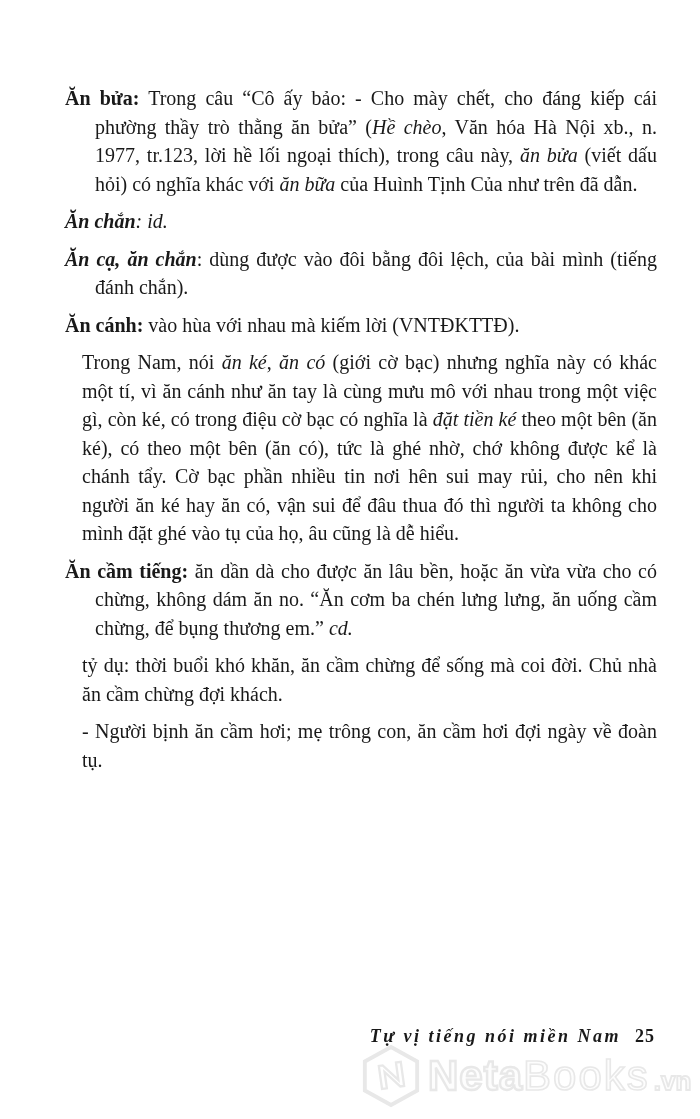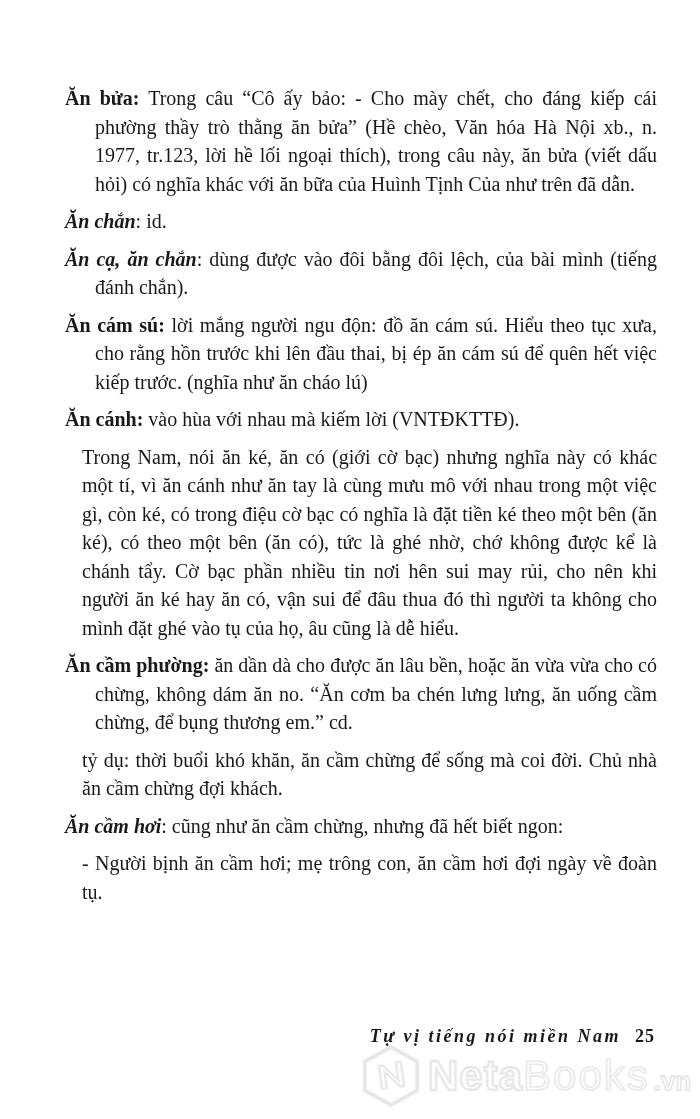--- a/index.html
+++ b/index.html
@@ -30,21 +30,21 @@
   p.entry {
     padding-left: 30px;
     text-indent: -30px;
   }
   p.sub {
     margin-left: 17px;
     text-indent: 0;
   }
   .r-n { font-style: normal; font-weight: normal; }
   .r-b { font-weight: bold; margin-top: 17px; }
-  .r-i { }
+  .r-i { font-style: italic; }
   .r-bi { font-weight: bold; font-style: italic; }
 
   .footer {
     position: absolute;
     top: 1026px;
     right: 45px;
     white-space: nowrap;
     font-size: 18px;
   }
   .footer .running-title {
@@ -100,26 +100,24 @@
     margin-left: 4px;
   }
 </style>
 </head>
 <body>
 
 <div class="text-block" id="text-block">
     <p class="entry"><span class="r-b">Ăn bửa:</span><span class="r-n"> Trong câu “Cô ấy bảo: - Cho mày chết, cho đáng kiếp cái phường thầy trò thằng ăn bửa” (</span><span class="r-i">Hề chèo</span><span class="r-n">, Văn hóa Hà Nội xb., n. 1977, tr.123, lời hề lối ngoại thích), trong câu này, </span><span class="r-i">ăn bửa</span><span class="r-n"> (viết dấu hỏi) có nghĩa khác với </span><span class="r-i">ăn bữa</span><span class="r-n"> của Huình Tịnh Của như trên đã dẫn.</span></p>
     <p class="entry"><span class="r-bi">Ăn chắn</span><span class="r-i">: id.</span></p>
     <p class="entry"><span class="r-bi">Ăn cạ, ăn chắn</span><span class="r-n">: dùng được vào đôi bằng đôi lệch, của bài mình (tiếng đánh chắn).</span></p>
-    <p class="entry"><span class="r-b">Ăn cám sú:</span><span class="r-n"> lời mắng người ngu độn: đồ ăn cám sú. Hiểu theo tục xưa, cho rằng hồn trước khi lên đầu thai, bị ép ăn cám sú để quên hết việc kiếp trước. (nghĩa như </span><span class="r-i">ăn cháo lú</span><span class="r-n">)</span></p>
     <p class="entry"><span class="r-b">Ăn cánh:</span><span class="r-n"> vào hùa với nhau mà kiếm lời (VNTĐKTTĐ).</span></p>
     <p class="sub"><span class="r-n">Trong Nam, nói </span><span class="r-i">ăn ké</span><span class="r-n">, </span><span class="r-i">ăn có</span><span class="r-n"> (giới cờ bạc) nhưng nghĩa này có khác một tí, vì ăn cánh như ăn tay là cùng mưu mô với nhau trong một việc gì, còn ké, có trong điệu cờ bạc có nghĩa là </span><span class="r-i">đặt tiền ké</span><span class="r-n"> theo một bên (ăn ké), có theo một bên (ăn có), tức là ghé nhờ, chớ không được kể là chánh tẩy. Cờ bạc phần nhiều tin nơi hên sui may rủi, cho nên khi người ăn ké hay ăn có, vận sui để đâu thua đó thì người ta không cho mình đặt ghé vào tụ của họ, âu cũng là dễ hiểu.</span></p>
-    <p class="entry"><span class="r-b">Ăn cầm phường:</span><span class="r-n"> ăn dần dà cho được ăn lâu bền, hoặc ăn vừa vừa cho có chừng, không dám ăn no. “Ăn cơm ba chén lưng lưng, ăn uống cầm chừng, để bụng thương em.” </span><span class="r-i">cd.</span></p>
+    <p class="entry"><span class="r-b">Ăn cầm tiếng:</span><span class="r-n"> ăn dần dà cho được ăn lâu bền, hoặc ăn vừa vừa cho có chừng, không dám ăn no. “Ăn cơm ba chén lưng lưng, ăn uống cầm chừng, để bụng thương em.” </span><span class="r-i">cd.</span></p>
     <p class="sub"><span class="r-n">tỷ dụ: thời buổi khó khăn, ăn cầm chừng để sống mà coi đời. Chủ nhà ăn cầm chừng đợi khách.</span></p>
-    <p class="entry"><span class="r-bi">Ăn cầm hơi</span><span class="r-n">: cũng như ăn cầm chừng, nhưng đã hết biết ngon:</span></p>
     <p class="sub"><span class="r-n">- Người bịnh ăn cầm hơi; mẹ trông con, ăn cầm hơi đợi ngày về đoàn tụ.</span></p>
   </div>
 
 <div class="footer">
   <span class="running-title">Tự vị tiếng nói miền Nam</span><span class="page-number">25</span>
 </div>
 
 <div class="watermark">
   <svg class="wm-logo" viewBox="0 0 64 66" xmlns="http://www.w3.org/2000/svg">
     <polygon points="32,3 59,18 59,48 32,63 5,48 5,18" fill="#ffffff" stroke="#e8e8e8" stroke-width="4"></polygon>

